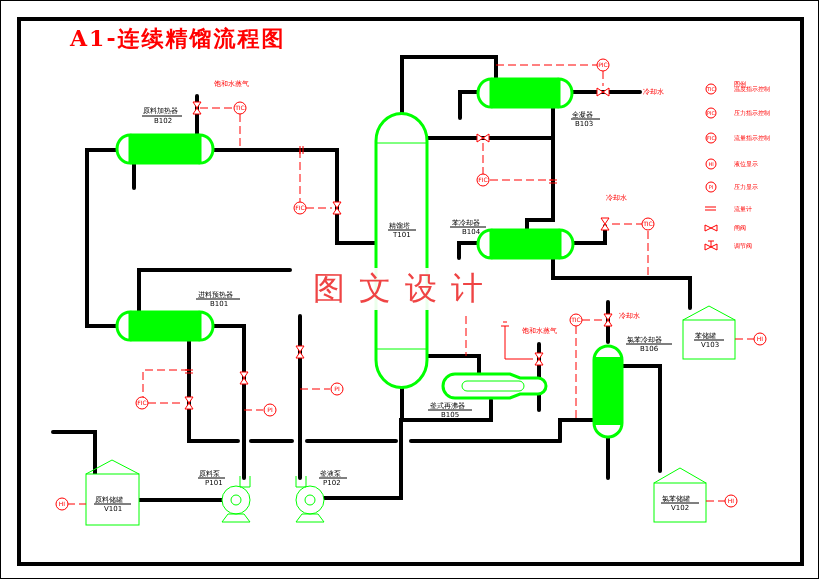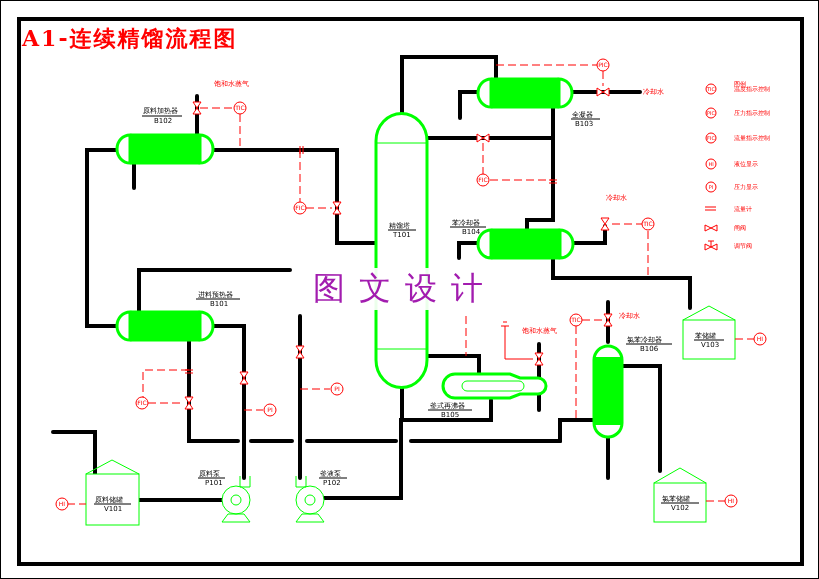--- a/index.html
+++ b/index.html
@@ -1,31 +1,31 @@
 <!DOCTYPE html>
 <html><head>
 <meta charset="utf-8">
 <style>
   html,body{margin:0;padding:0;background:#fff;}
   body{width:819px;height:579px;overflow:hidden;position:relative;font-family:"DejaVu Sans",sans-serif;}
   .outer{position:absolute;left:0;top:0;width:817px;height:577px;border:1px solid #000;}
   .inner{position:absolute;left:17px;top:17px;width:779px;height:541px;border:4px solid #000;}
   svg{position:absolute;left:0;top:0;}
-  .title{position:absolute;left:22px;top:24px;color:#ff0000;font-size:22px;font-weight:bold;letter-spacing:2px;font-family:"DejaVu Serif",serif;}
+  .title{position:absolute;left:22px;top:24px;color:#ff0000;font-size:22px;font-weight:bold;letter-spacing:2px;font-family:"DejaVu Serif",serif;padding-left:48px;}
   .pipe{stroke:#000;stroke-width:4;fill:none;stroke-linecap:round;stroke-linejoin:miter;}
   .ctl{stroke:#ff0000;stroke-width:1;fill:none;stroke-dasharray:8,4;}
   .ctls{stroke:#ff0000;stroke-width:1;fill:none;}
   .eq{fill:#00ff00;stroke:#00ff00;stroke-width:3;}
   .eqo{fill:#fff;stroke:#00ff00;stroke-width:3;}
   .eqt{fill:none;stroke:#00ff00;stroke-width:1;}
   .red{fill:#ff0000;font-size:7px;font-family:"DejaVu Sans",sans-serif;}
   .lbl{fill:#000;font-size:7px;font-family:"DejaVu Sans",sans-serif;}
   .inst{fill:#fff;stroke:#ff0000;stroke-width:1;}
   .insttxt{fill:#ff0000;font-size:6px;font-family:"DejaVu Sans",sans-serif;text-anchor:middle;}
-  .wm{position:absolute;left:300px;top:268px;width:210px;height:42px;background:rgba(255,255,255,0.92);display:flex;align-items:center;justify-content:center;font-size:32px;letter-spacing:14px;color:#a21caf;font-family:"DejaVu Serif",serif;}
+  .wm{position:absolute;left:300px;top:268px;width:210px;height:42px;background:rgba(255,255,255,0.92);display:flex;align-items:center;justify-content:center;font-size:32px;letter-spacing:14px;color:#ef4444;font-family:"DejaVu Serif",serif;}
   .leg-txt{fill:#ff0000;font-size:6px;}
 </style>
 </head>
 <body>
 
 <div class="outer"></div>
 <div class="inner"></div>
 <div class="title">A1-连续精馏流程图</div>
 
 <svg width="819" height="579" viewBox="0 0 819 579">

